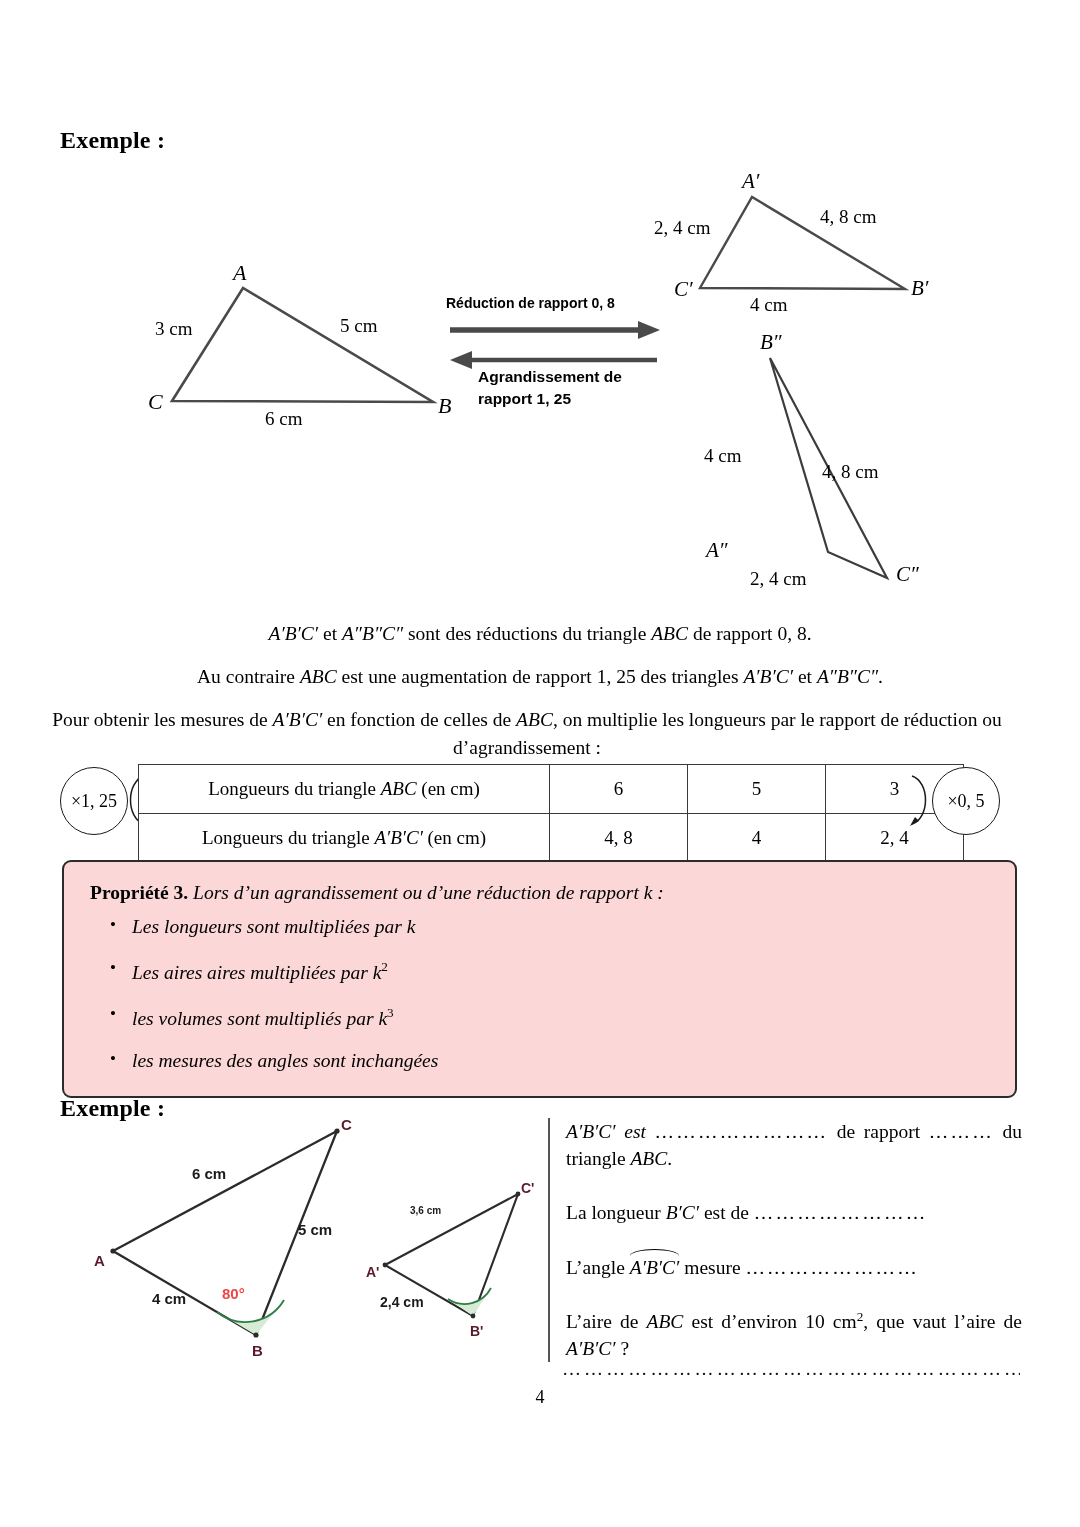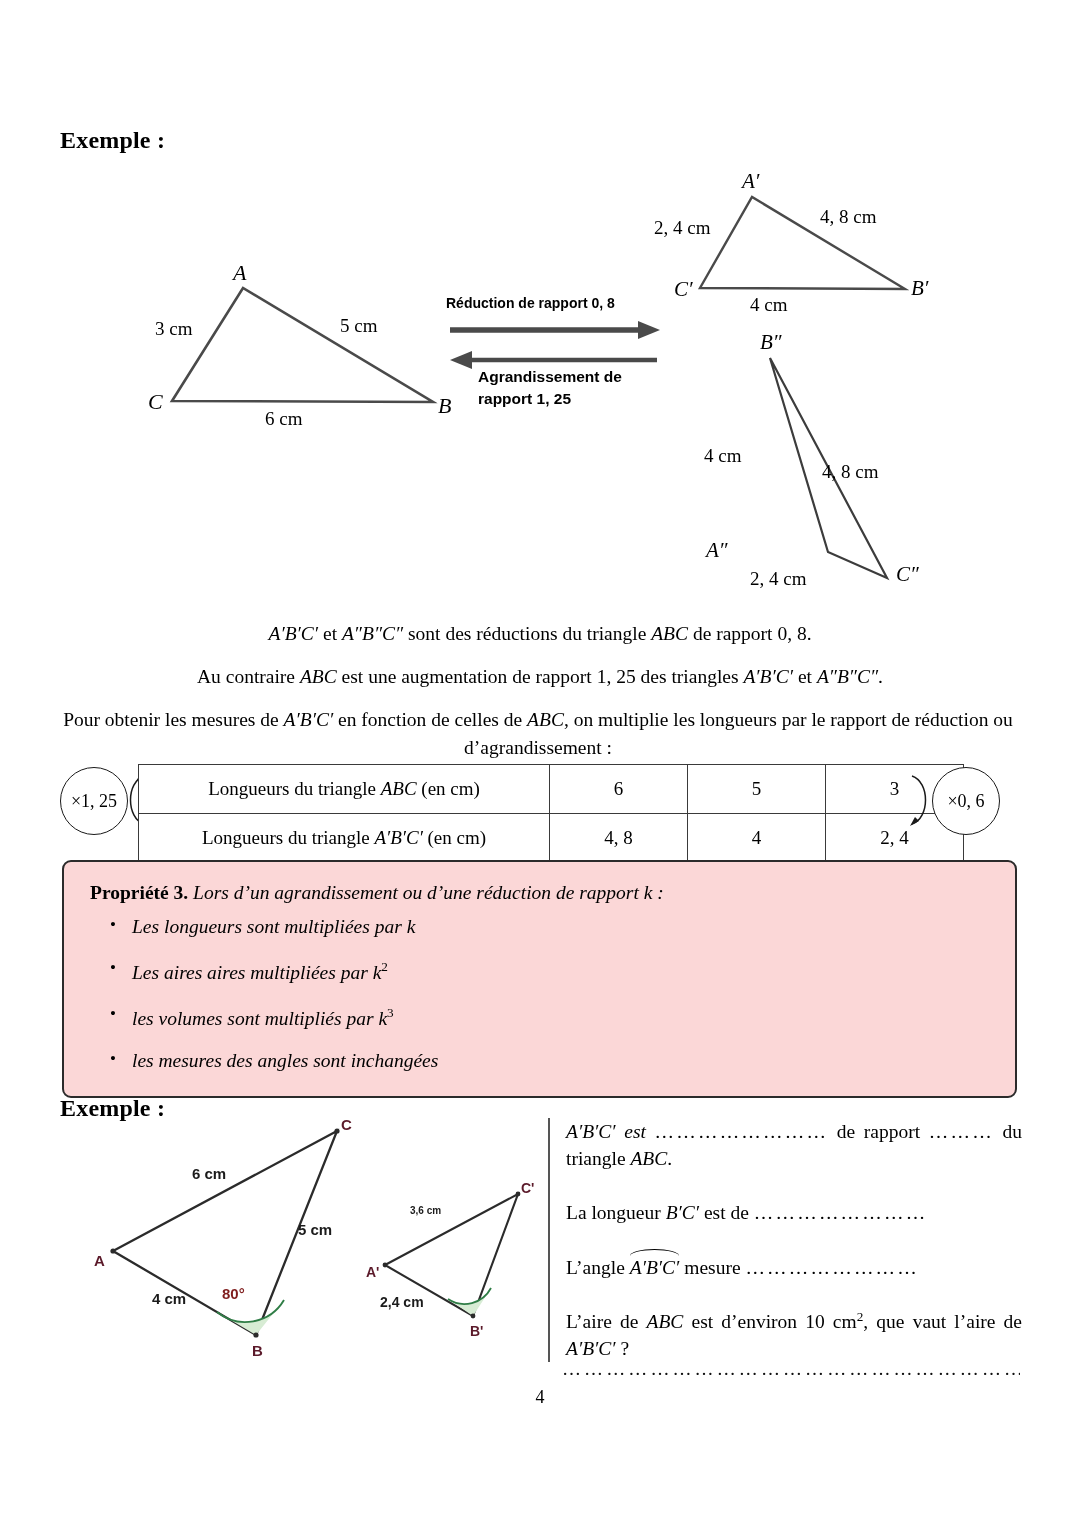--- a/index.html
+++ b/index.html
@@ -255,21 +255,21 @@
     <span class="mathit">A″B″C″</span> sont des réductions du triangle
     <span class="mathit">ABC</span> de rapport 0, 8.
   </div>
 
   <div class="abs para" style="left:60px; top:663px; width:960px;">
     Au contraire <span class="mathit">ABC</span> est une augmentation de rapport 1, 25 des triangles
     <span class="mathit">A′B′C′</span> et
     <span class="mathit">A″B″C″</span>.
   </div>
 
-  <div class="abs para" style="left:59px; top:706px; width:958px;">
+  <div class="abs para" style="left:48px; top:706px; width:958px;">
     Pour obtenir les mesures de <span class="mathit">A′B′C′</span> en fonction de celles de
     <span class="mathit">ABC</span>, on multiplie les longueurs par le rapport de réduction ou d’agrandissement :
   </div>
 
   <div class="abs" id="ratio-block">
 
     <div class="bubble" id="bubble-left">×1, 25</div>
 
     <svg class="abs" style="left:64px; top:8px;" width="26" height="62" viewBox="0 0 26 62">
       <path d="M20,6 C2,12 2,48 20,54" fill="none" stroke="#1a1a1a" stroke-width="1.5"></path>
@@ -295,21 +295,21 @@
         <td class="val">2, 4</td>
       </tr>
     </tbody>
       </table>
 
     <svg class="abs" style="left:846px; top:8px;" width="26" height="62" viewBox="0 0 26 62">
       <path d="M6,6 C24,12 24,48 6,54" fill="none" stroke="#1a1a1a" stroke-width="1.5"></path>
       <polygon points="4,56 13,51 9,47" fill="#1a1a1a"></polygon>
     </svg>
 
-    <div class="bubble" id="bubble-right">×0, 6</div>
+    <div class="bubble" id="bubble-right">×0, 5</div>
   </div>
 
   <div class="abs" id="prop-box">
     <div class="prop-title">
       <span class="lead">Propriété 3.</span>
       <span class="rest">Lors d’un agrandissement ou d’une réduction de rapport k :</span>
     </div>
     <ul>
       <li>
         <span>Les longueurs sont multipliées par k</span>
@@ -352,21 +352,21 @@
     </svg>
 
     
     <div class="abs" style="left:24px; top:142px; font-size:15px; font-weight:bold; color:#5b1a2a; font-family:'Liberation Sans',sans-serif;">A</div>
     <div class="abs" style="left:182px; top:232px; font-size:15px; font-weight:bold; color:#5b1a2a; font-family:'Liberation Sans',sans-serif;">B</div>
     <div class="abs" style="left:271px; top:6px; font-size:15px; font-weight:bold; color:#5b1a2a; font-family:'Liberation Sans',sans-serif;">C</div>
 
     <div class="abs" style="left:122px; top:55px; font-size:15px; font-weight:bold; color:#1b1b1b; font-family:'Liberation Sans',sans-serif;">6 cm</div>
     <div class="abs" style="left:228px; top:111px; font-size:15px; font-weight:bold; color:#1b1b1b; font-family:'Liberation Sans',sans-serif;">5 cm</div>
     <div class="abs" style="left:82px; top:180px; font-size:15px; font-weight:bold; color:#1b1b1b; font-family:'Liberation Sans',sans-serif;">4 cm</div>
-    <div class="abs" style="left:152px; top:175px; font-size:15px; font-weight:bold; color:#7f1d1d; font-family:'Liberation Sans',sans-serif;">80°</div>
+    <div class="abs" style="left:152px; top:175px; font-size:15px; font-weight:bold; color:#ef4444; font-family:'Liberation Sans',sans-serif;">80°</div>
 
     
     <div class="abs" style="left:296px; top:154px; font-size:14px; font-weight:bold; color:#5b1a2a; font-family:'Liberation Sans',sans-serif;">A'</div>
     <div class="abs" style="left:400px; top:213px; font-size:14px; font-weight:bold; color:#5b1a2a; font-family:'Liberation Sans',sans-serif;">B'</div>
     <div class="abs" style="left:451px; top:70px; font-size:14px; font-weight:bold; color:#5b1a2a; font-family:'Liberation Sans',sans-serif;">C'</div>
 
     <div class="abs" style="left:340px; top:95px; font-size:10px; font-weight:bold; color:#1b1b1b; font-family:'Liberation Sans',sans-serif;">3,6 cm</div>
     <div class="abs" style="left:310px; top:184px; font-size:14px; font-weight:bold; color:#1b1b1b; font-family:'Liberation Sans',sans-serif;">2,4 cm</div>
   </div>
 

